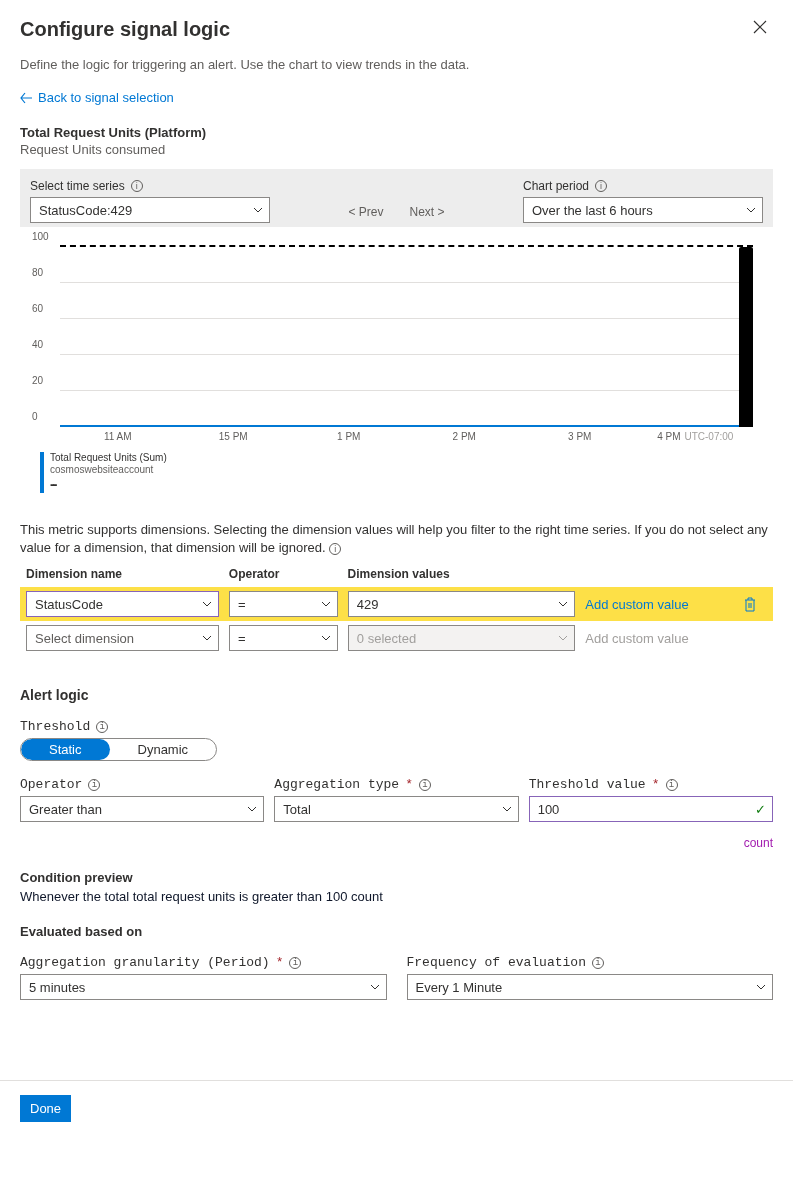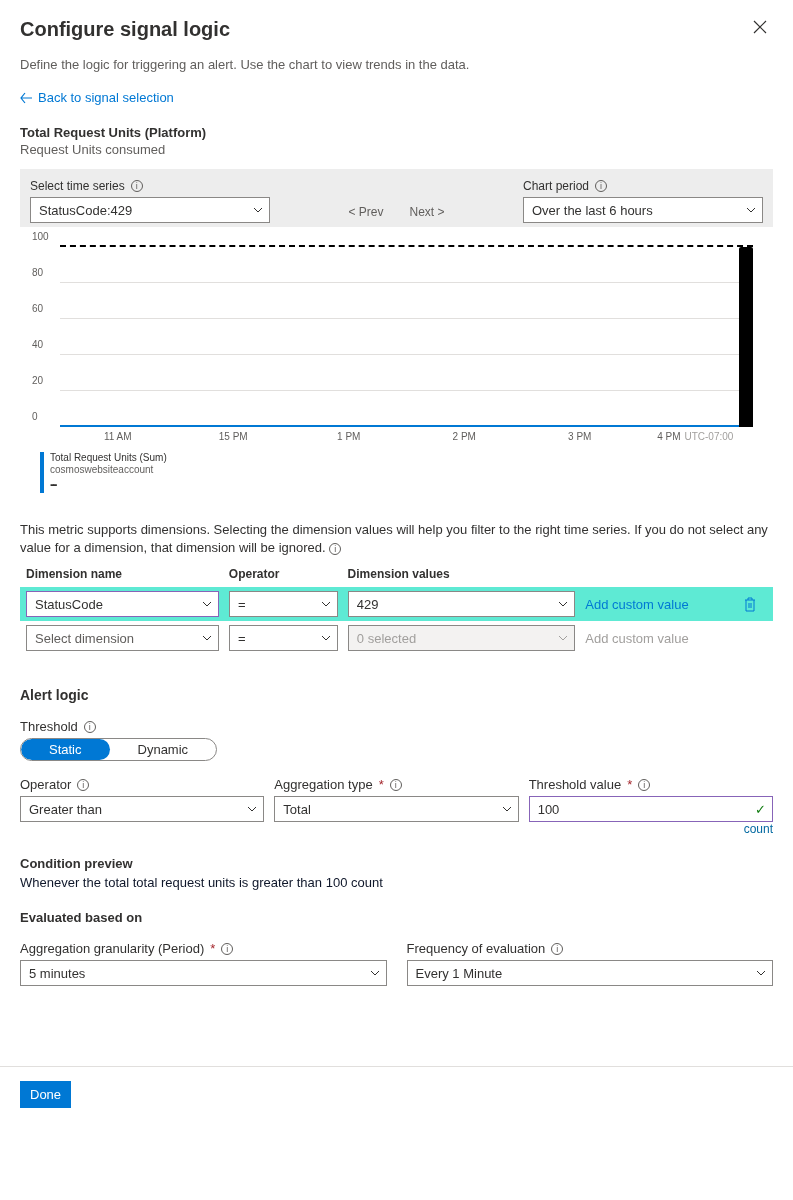--- a/index.html
+++ b/index.html
@@ -32,39 +32,39 @@
   .tz { color:#a19f9d; margin-left:4px;}
   .legend { display:flex; gap:6px; margin-top:10px; margin-left:10px;}
   .legend-bar { width:4px; background:#0078d4;}
   .legend-txt { font-size:10px; line-height:1.2;}
   .legend-txt .dash{font-size:14px; letter-spacing:-2px; font-weight:bold;}
   .dimtext { margin-top:20px; font-size:13px; line-height:1.4; }
   .dim-table { margin-top:10px; }
   .dim-head { display:flex; gap:10px; padding:0 6px 6px 6px; font-size:12px; font-weight:600; color:#323130;}
   .dimcol-name{width:195px;} .dimcol-op{width:110px;} .dimcol-val{width:230px;} .dimcol-cust{width:150px;} .dimcol-del{width:24px;}
   .dim-row { display:flex; gap:10px; padding:4px 6px; align-items:center;}
-  .dim-row.active{ background:#5eead4;align-items:center; }
+  .dim-row.active{ background:#fde047;align-items:center; }
   .dim-row .select.name{width:195px;} .dim-row .select.op{width:110px;} .dim-row .select.val{width:230px;}
   .dim-row .link{width:150px; color:#0078d4; cursor:pointer; font-size:13px;}
   .dim-row .link.dis{color:#a19f9d; cursor:default;}
   .dim-row .del{width:24px; color:#0078d4; cursor:pointer;}
   .select.purple{ border-color:#8764b8;}
   .h2 { font-size:14px; font-weight:600; margin-top:32px;}
-  .field-label { display:flex; align-items:center; gap:6px; font-size:13px; margin-top:16px; margin-bottom:4px;}
+  .field-label { display:flex; align-items:center; gap:6px; font-size:13px; margin-top:16px; margin-bottom:4px;font-family:Liberation Mono, monospace;}
   .req { color:#a4262c;}
   .toggle { display:inline-flex; border:1px solid #8a8886; border-radius:13px; overflow:hidden;}
   .toggle div{ padding:3px 28px; font-size:13px; cursor:pointer;}
   .toggle .on{ background:#0078d4; color:#fff; border-radius:13px;}
   .row3 { display:flex; gap:10px; }
   .col { flex:1; }
   .fw-select { width:100%; }
   .input { border:1px solid #8a8886; height:26px; padding:0 8px; width:100%; font-size:13px; position:relative;}
   .input.purple{ border-color:#8764b8;}
   .chk { position:absolute; right:6px; top:50%; transform:translateY(-50%); color:#107c10;}
-  .unit { text-align:right; font-size:12px; color:#0369a1; margin-top:0;}
+  .unit { text-align:right; font-size:12px; color:#a21caf; margin-top:14px;}
   .preview-h { font-size:13px; font-weight:600; margin-top:20px;}
   .preview-t { color:#0f172a; margin-top:4px;}
   .eval-h { font-size:13px; font-weight:600; margin-top:20px;}
   .row2 { display:flex; gap:20px;}
   .row2 .col{flex:1;}
   .footer { border-top:1px solid #e1dfdd; margin-top:80px; padding:14px 20px;}
   .btn-primary{ background:#0078d4; color:#fff; border:none; padding:6px 10px; font-size:13px; cursor:pointer;}
   svg{display:block;}
 </style>
 </head>

